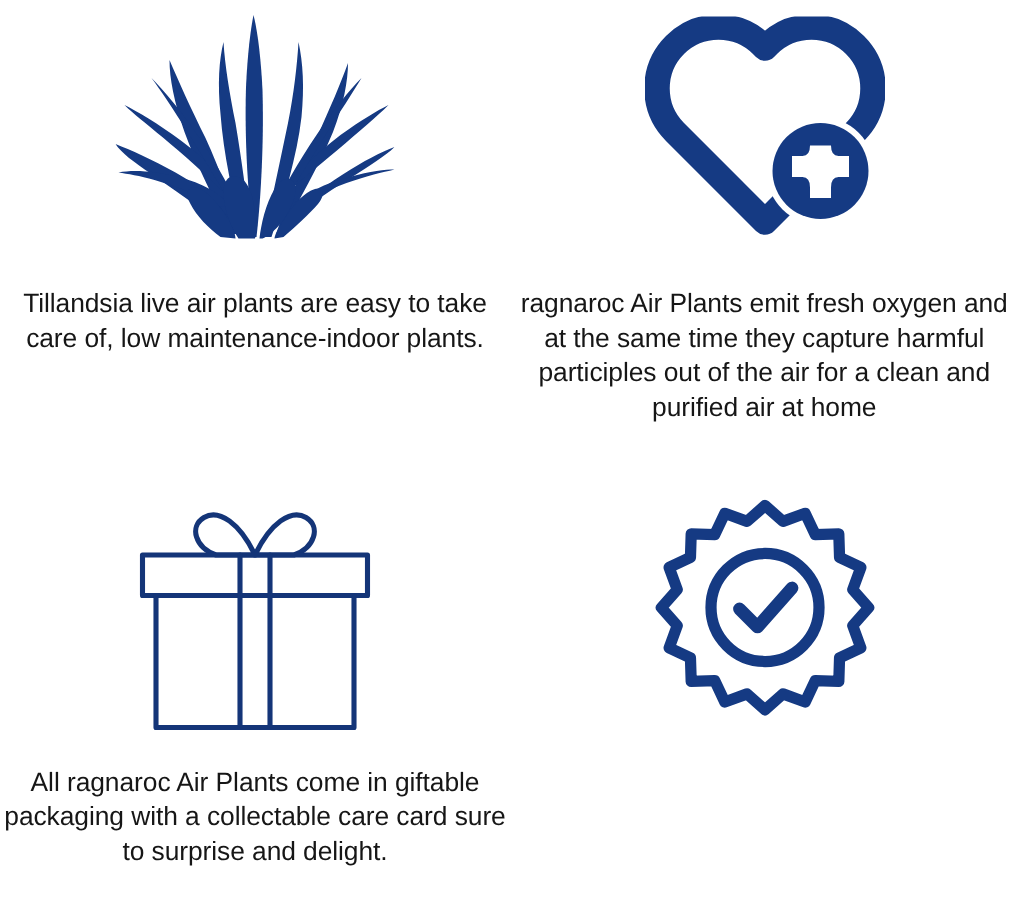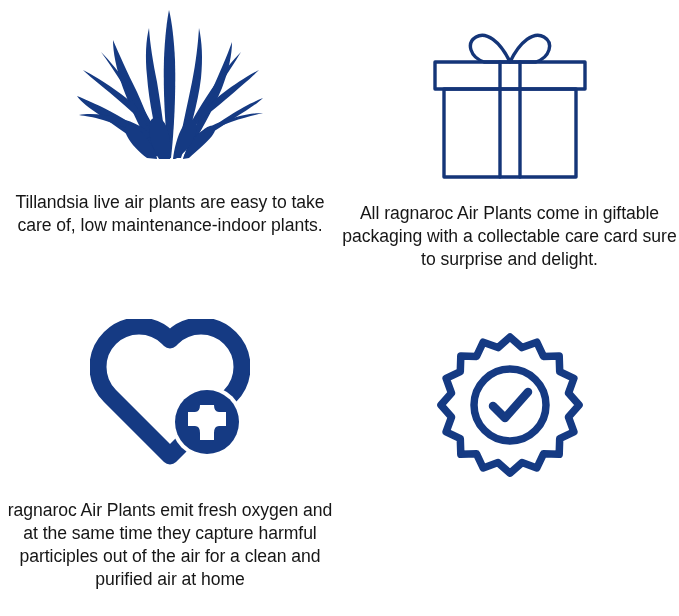--- a/index.html
+++ b/index.html
@@ -94,55 +94,55 @@
           <path d="M82 149 C76 140 72 128 72 118 C72 110 76 106 82 108 C88 110 92 120 93 132 C94 140 94 146 93 149 Z"></path>
           <path d="M96 149 C97 140 100 126 106 116 C110 109 116 107 119 112 C122 118 118 128 111 138 C106 144 101 148 98 149 Z"></path>
           <path d="M70 148 C62 142 54 134 50 126 C46 119 48 114 54 115 C61 117 69 126 75 136 C78 142 80 146 80 149 Z"></path>
           <path d="M112 148 C120 141 129 133 135 126 C140 120 139 115 133 116 C126 118 118 127 112 137 C108 143 106 147 106 149 Z"></path>
         </g>
       </svg>
     </div>
     <p class="caption">Tillandsia live air plants are easy to take care of, low maintenance-indoor plants.</p>
   </div>
 
+  <div class="feature-cell cell-oxygen">
+    <div class="icon-wrap">
+      <svg width="160" height="148" viewBox="0 0 160 148" aria-hidden="true">
+
+        <path d="M80 137 L20 77 C4 61 4 35 20 19 C36 3 62 3 78 19 L80 21 L82 19 C98 3 124 3 140 19 C156 35 156 61 140 77 L80 137 Z" fill="none" stroke="#153a83" stroke-width="17" stroke-linejoin="round" stroke-linecap="round"></path>
+
+        <circle cx="117" cy="103" r="36" fill="#ffffff"></circle>
+        <circle cx="117" cy="103" r="32" fill="#153a83"></circle>
+
+        <path d="M110 86 h14 q0 7 5 7 h7 v14 h-7 q-5 0 -5 7 v7 h-14 v-7 q0-7 -5-7 h-7 v-14 h7 q5 0 5-7 z" fill="#ffffff"></path>
+      </svg>
+    </div>
+    <p class="caption">ragnaroc Air Plants emit fresh oxygen and at the same time they capture harmful participles out of the air for a clean and purified air at home</p>
+  </div>
+
   <div class="feature-cell cell-gift">
     <div class="icon-wrap">
       <svg width="172" height="155" viewBox="0 0 172 155" aria-hidden="true">
         <g fill="none" stroke="#143578" stroke-width="3.4" stroke-linejoin="round" stroke-linecap="round">
 
           <path d="M86 35 C76 14 62 4 52 10 C42 16 46 30 60 35 Z"></path>
 
           <path d="M86 35 C96 14 110 4 120 10 C130 16 126 30 112 35 Z"></path>
 
           <rect x="11" y="35" width="150" height="27"></rect>
 
           <rect x="20" y="62" width="132" height="88"></rect>
 
           <path d="M76 35 V62 M96 35 V62"></path>
 
           <path d="M76 62 V150 M96 62 V150"></path>
         </g>
       </svg>
     </div>
     <p class="caption">All ragnaroc Air Plants come in giftable packaging with a collectable care card sure to surprise and delight.</p>
-  </div>
-
-  <div class="feature-cell cell-oxygen">
-    <div class="icon-wrap">
-      <svg width="160" height="148" viewBox="0 0 160 148" aria-hidden="true">
-
-        <path d="M80 137 L20 77 C4 61 4 35 20 19 C36 3 62 3 78 19 L80 21 L82 19 C98 3 124 3 140 19 C156 35 156 61 140 77 L80 137 Z" fill="none" stroke="#153a83" stroke-width="17" stroke-linejoin="round" stroke-linecap="round"></path>
-
-        <circle cx="117" cy="103" r="36" fill="#ffffff"></circle>
-        <circle cx="117" cy="103" r="32" fill="#153a83"></circle>
-
-        <path d="M110 86 h14 q0 7 5 7 h7 v14 h-7 q-5 0 -5 7 v7 h-14 v-7 q0-7 -5-7 h-7 v-14 h7 q5 0 5-7 z" fill="#ffffff"></path>
-      </svg>
-    </div>
-    <p class="caption">ragnaroc Air Plants emit fresh oxygen and at the same time they capture harmful participles out of the air for a clean and purified air at home</p>
   </div>
 
   <div class="feature-cell cell-badge">
     <div class="icon-wrap">
       <svg width="158" height="158" viewBox="0 0 158 158" aria-hidden="true">
 
         <path d="M79 4
                  L91.0 14.6 L105.8 9.2 L112.5 23.4 L128.2 22.9 L128.7 38.6 L142.9 45.3
                  L137.5 60.1 L148.1 72.1 L137.5 84.1 L142.9 98.9 L128.7 105.6 L128.2 121.3
                  L112.5 120.8 L105.8 135.0 L91.0 129.6 L79 140.2 L67.0 129.6 L52.2 135.0

